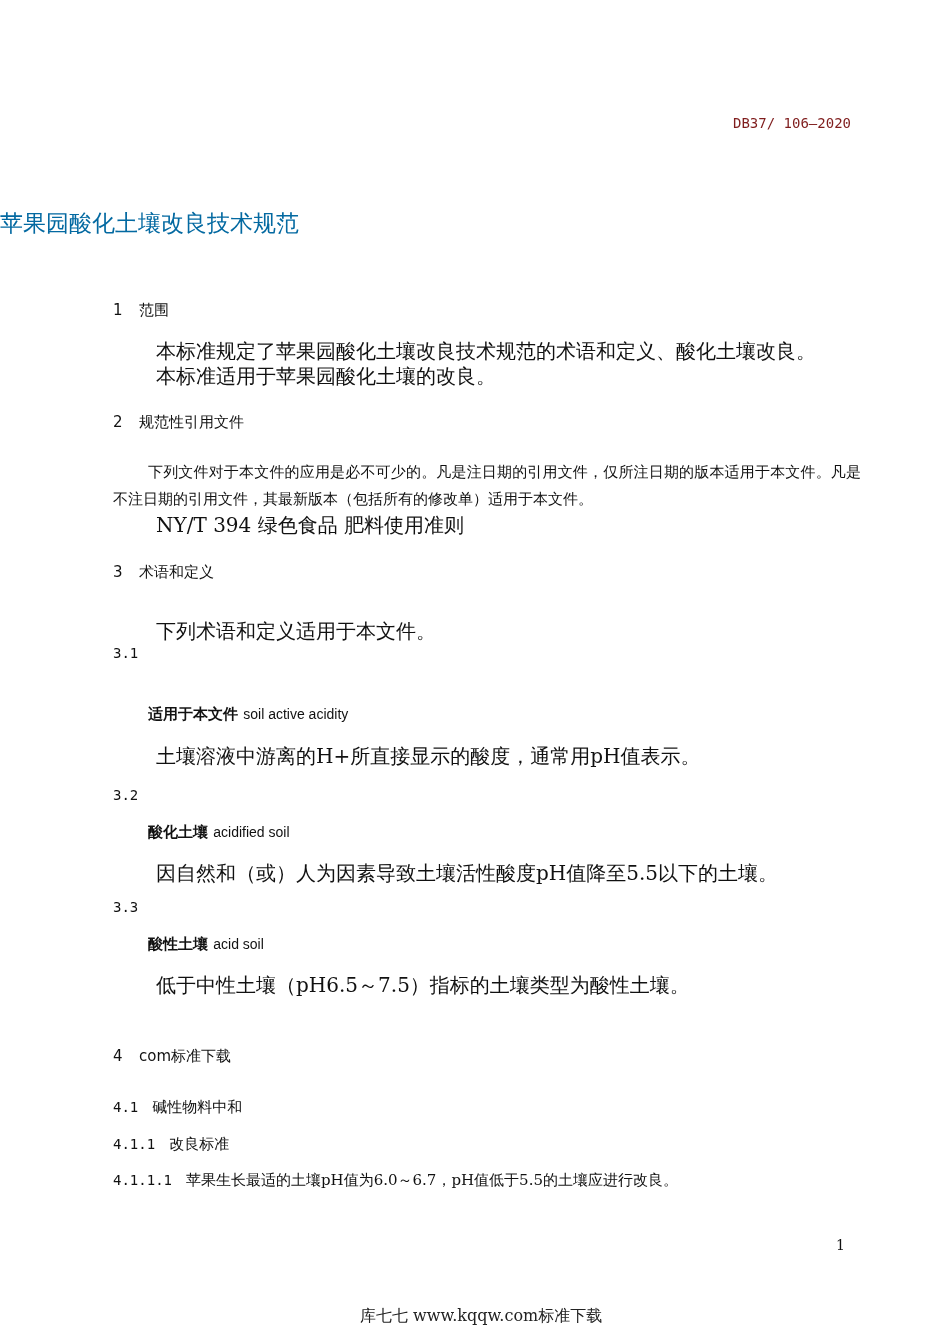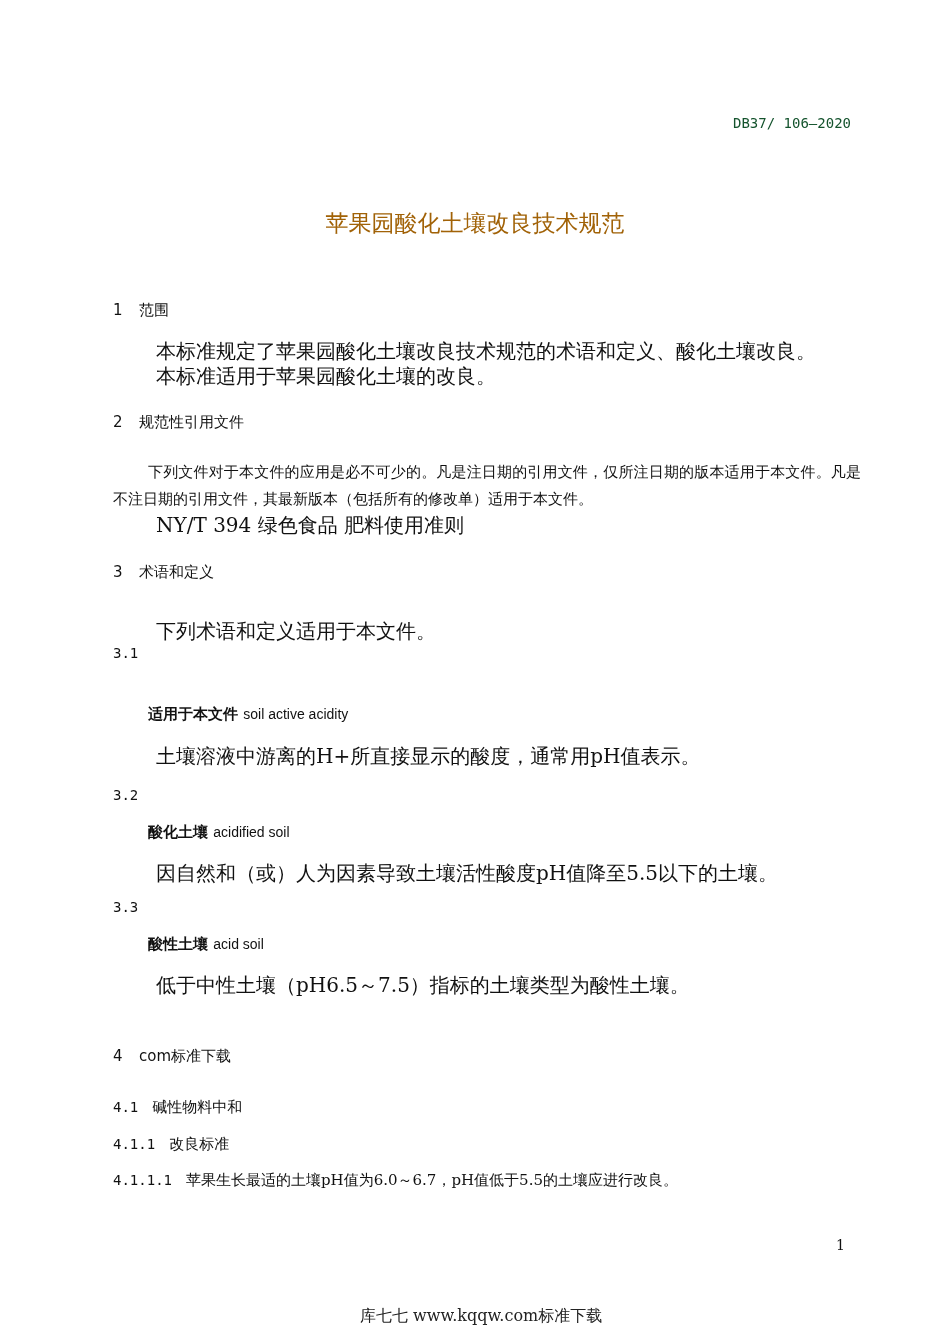--- a/index.html
+++ b/index.html
@@ -1,22 +1,22 @@
 <!DOCTYPE html>
 <html><head>
 <meta charset="utf-8">
 <style>
   html, body { margin: 0; padding: 0; background: #ffffff; }
   body {
     width: 950px; height: 1344px; position: relative; overflow: hidden;
     color: #111; font-family: "DejaVu Serif", "Liberation Serif", serif;
   }
   .abs { position: absolute; white-space: nowrap; }
-  .doc-code { top: 115px; left: 733px; font-family: "DejaVu Sans Mono", "Liberation Mono", monospace; font-size: 14px; color: #14532d; }
-  .title { top: 208px; left: 0; width: 950px; text-align: center; font-family: "DejaVu Sans", "Liberation Sans", sans-serif; font-size: 23px; color: #a16207; }
+  .doc-code { top: 115px; left: 733px; font-family: "DejaVu Sans Mono", "Liberation Mono", monospace; font-size: 14px; color: #7f1d1d; }
+  .title { top: 208px; left: 0; width: 950px; font-family: "DejaVu Sans", "Liberation Sans", sans-serif; font-size: 23px; color: #0369a1; }
   .h1 { font-family: "DejaVu Sans", "Liberation Sans", sans-serif; font-size: 15px; left: 113px; }
   .h1 .num { display: inline-block; width: 26px; }
   .para { font-size: 20px; left: 156px; text-align: center; }
   .para-wrap { left: 113px; width: 748px; font-size: 15px; line-height: 27px; text-indent: 35px; white-space: normal; text-align: justify; }
   .termnum { font-family: "DejaVu Sans Mono", "Liberation Mono", monospace; font-size: 14px; left: 113px; }
   .term { font-family: "DejaVu Sans", "Liberation Sans", sans-serif; font-size: 15px; left: 148px; font-weight: bold; }
   .term .en { font-family: Liberation Sans, sans-serif; font-weight: normal; font-size: 14px; }
   .clause { font-family: "DejaVu Sans", "Liberation Sans", sans-serif; font-size: 15px; left: 113px; }
   .clause .num { font-family: "DejaVu Sans Mono", "Liberation Mono", monospace; font-size: 14px; margin-right: 14px; }
   .clause .body-serif { font-family: "DejaVu Serif", "Liberation Serif", serif; }

